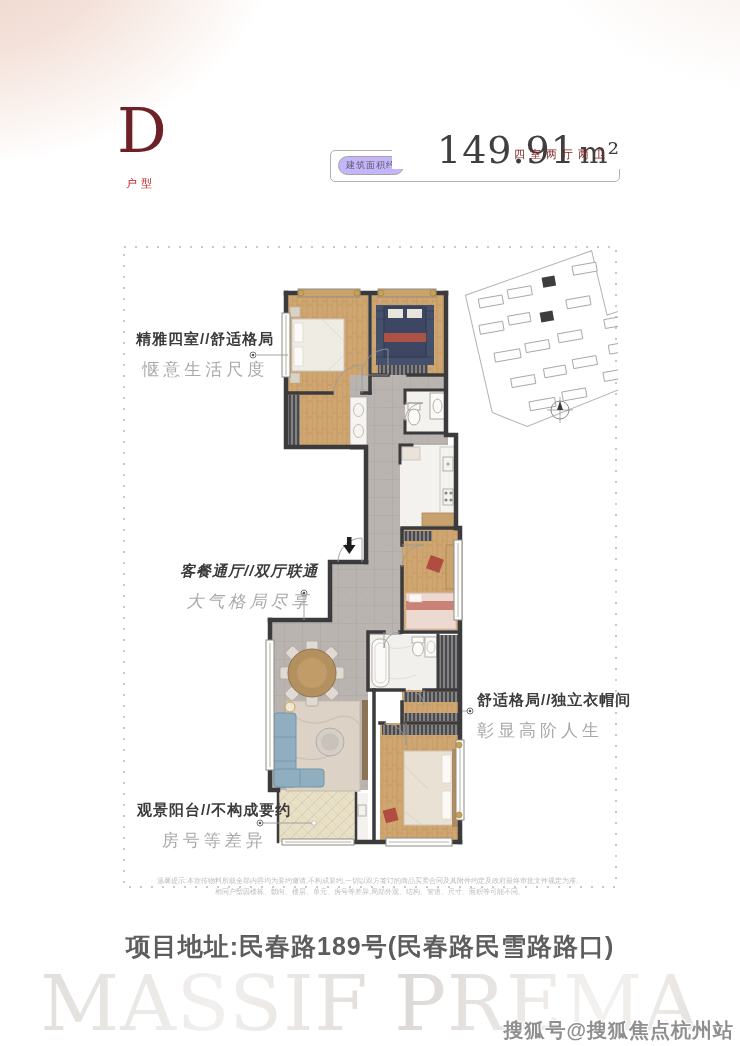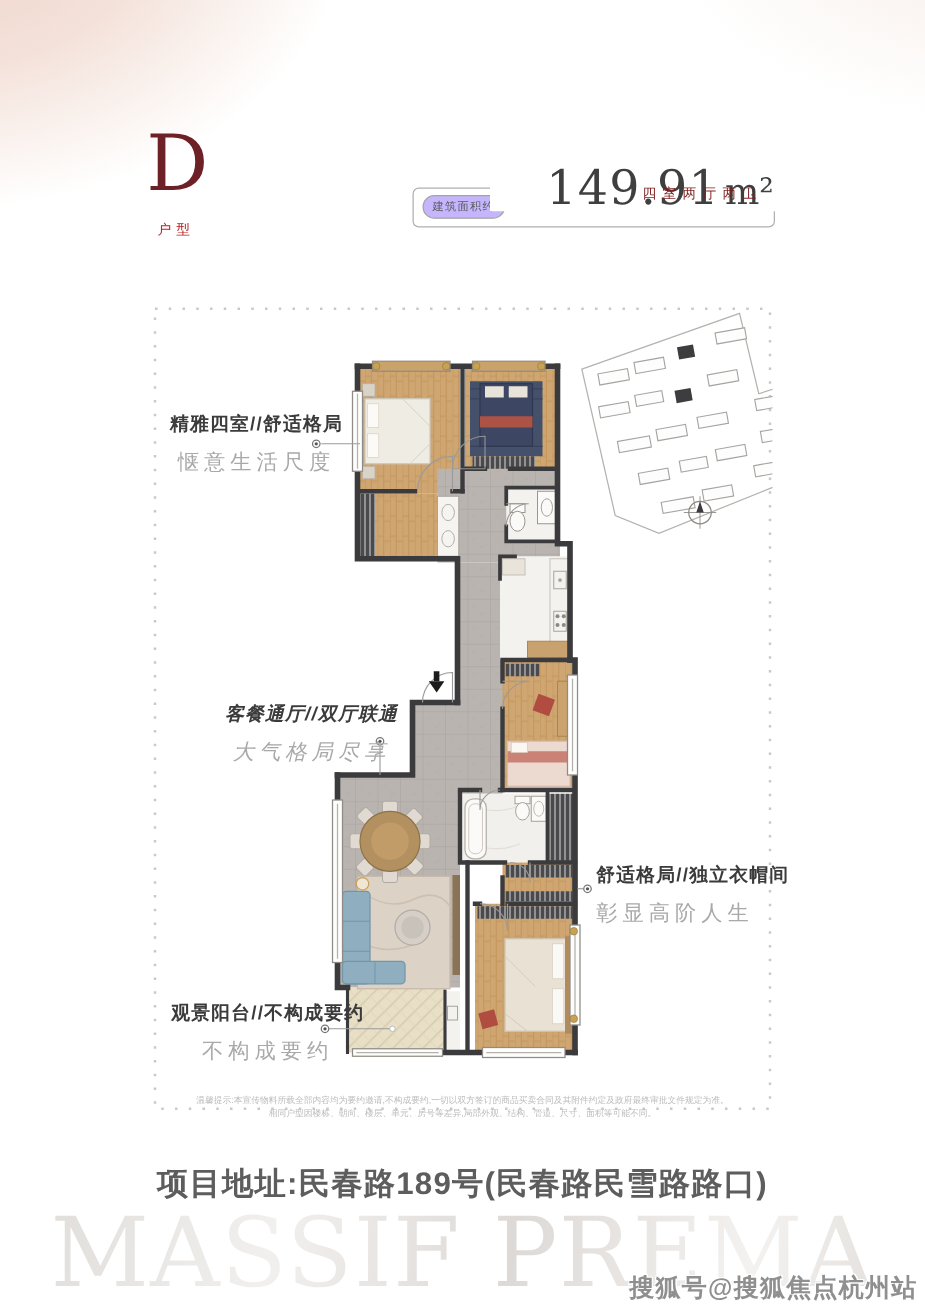--- a/index.html
+++ b/index.html
@@ -337,21 +337,21 @@
 <div class="callout" id="callout-2">
   <div class="t">客餐通厅//双厅联通</div>
   <div class="s">大气格局尽享</div>
 </div>
 <div class="callout" id="callout-3">
   <div class="t">舒适格局//独立衣帽间</div>
   <div class="s">彰显高阶人生</div>
 </div>
 <div class="callout" id="callout-4">
   <div class="t">观景阳台//不构成要约</div>
-  <div class="s">不构成要约</div>
+  <div class="s">房号等差异</div>
 </div>
 
 <div class="disclaimer">
   <div>温馨提示:本宣传物料所载全部内容均为要约邀请,不构成要约,一切以双方签订的商品买卖合同及其附件约定及政府最终审批文件规定为准。</div>
   <div>相同户型因楼栋、朝向、楼层、单元、房号等差异,局部外观、结构、管道、尺寸、面积等可能不同。</div>
 </div>
 
 <div class="address">项目地址:民春路189号(民春路民雪路路口)</div>
 
 <div class="watermark">MASSIF PREMA</div>

